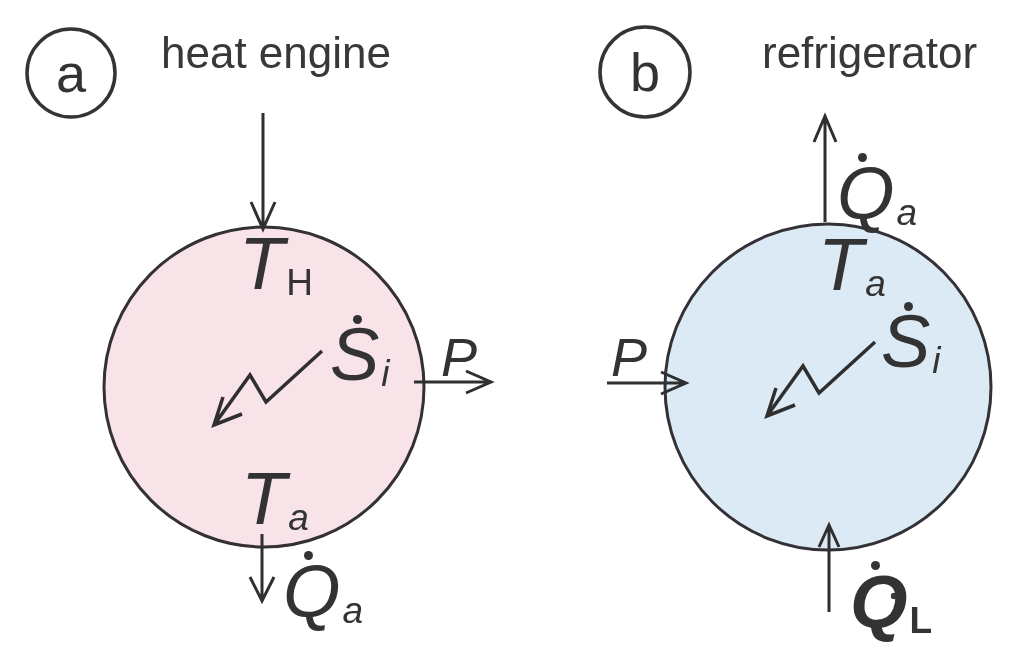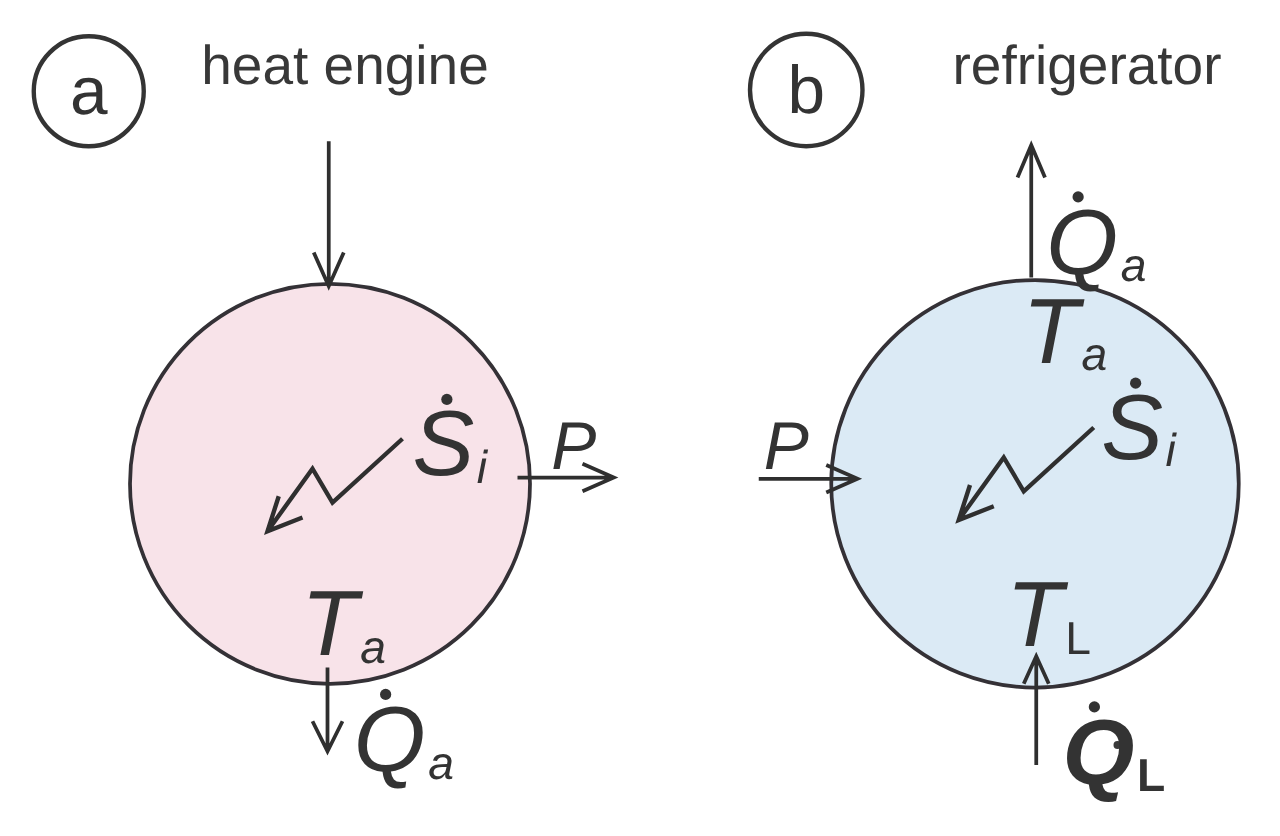--- a/index.html
+++ b/index.html
@@ -74,20 +74,23 @@
     <circle cx="894" cy="596" r="3.2" fill="#3a3a3a"></circle>
   </svg>
 
   <div class="badge-letter" style="left:27px;top:28px;width:88px;height:90px;">a</div>
   <div class="title" style="left:161px;top:31px;">heat engine</div>
 
   <div class="badge-letter" style="left:600px;top:27px;width:90px;height:90px;">b</div>
   <div class="title" style="left:718px;top:31px;margin-left:44px;">refrigerator</div>
 
 
+  <div class="sym" style="left:239px;top:227px;">
+    <span>T</span><span class="sub">H</span>
+  </div>
 
   <div class="sym" style="left:330px;top:318px;">
     <span>S</span><span class="overdot s"></span><span class="sub it">i</span>
   </div>
 
   <div class="sym" style="left:241px;top:462px;">
     <span>T</span><span class="sub it">a</span>
   </div>
 
   <div class="sym" style="left:283px;top:555px;">
@@ -103,23 +106,20 @@
   </div>
 
   <div class="sym" style="left:818px;top:228px;">
     <span>T</span><span class="sub it">a</span>
   </div>
 
   <div class="sym" style="left:881px;top:305px;">
     <span>S</span><span class="overdot s"></span><span class="sub it">i</span>
   </div>
 
-  <div class="sym" style="left:805px;top:455px;">
-    <span>T</span><span class="sub">L</span>
-  </div>
 
   <div class="sym" style="left:850px;top:565px;font-weight:bold;">
     <span>Q</span><span class="overdot q"></span><span class="sub">L</span>
   </div>
 
   <div class="sym p-size" style="left:611px;top:330px;">
     <span>P</span>
   </div>
 
 </div>

